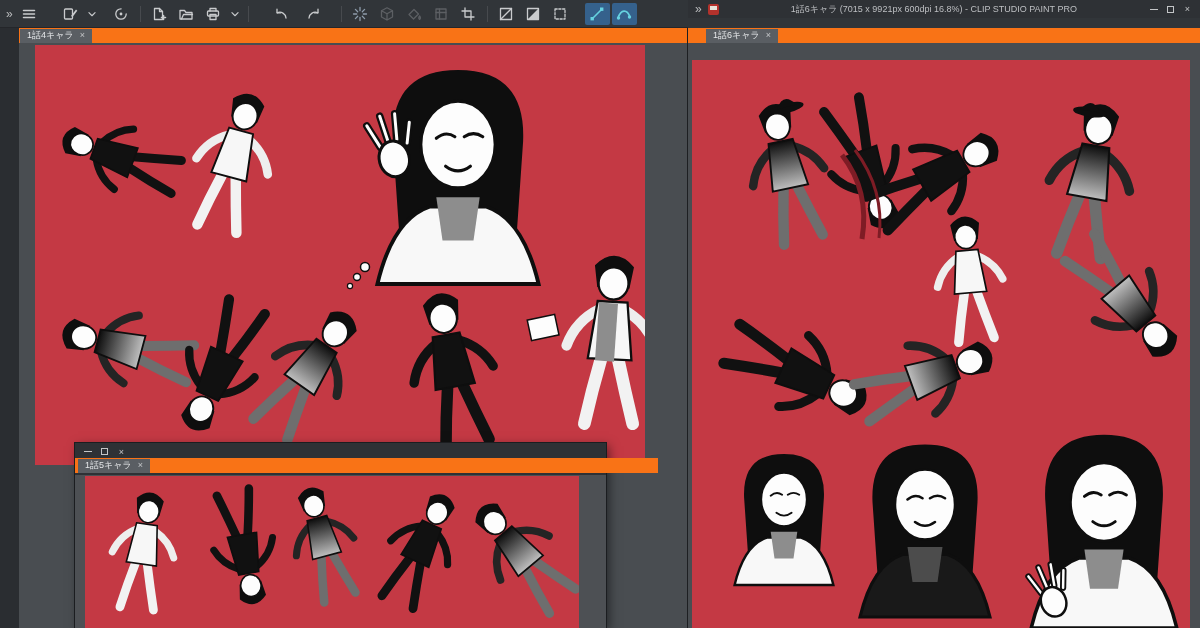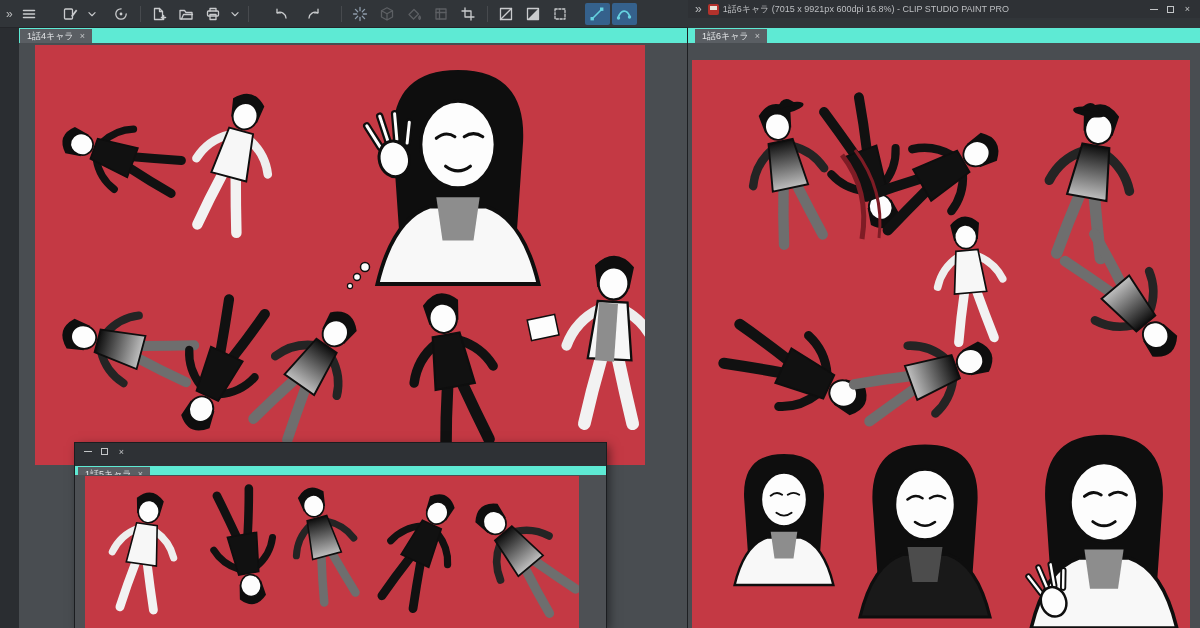--- a/index.html
+++ b/index.html
@@ -17,26 +17,26 @@
   .sep{width:1px;height:16px;background:#474a4e;margin:0 4px;flex:0 0 auto}
   .ic{stroke:#c9cbcd;fill:none;stroke-width:1.3;stroke-linecap:round;stroke-linejoin:round}
   .ic .fill{fill:#c9cbcd;stroke:none}
   .tbtn.disabled .ic{stroke:#5c5f63}
   .tbtn.selected .ic{stroke:#66d2e0}
   .tbtn.selected .ic .fill{fill:#66d2e0}
   .ic.accent{stroke:#8e9cab}
 
   
   .titlebar{height:18px;background:#2e3135;display:flex;align-items:center;padding:0 4px;color:#bdbfc2;font-size:9px;white-space:nowrap}
-  .titlebar .title{flex:1;text-align:left;overflow:hidden;text-overflow:ellipsis}
+  .titlebar .title{flex:1;text-align:center;overflow:hidden;text-overflow:ellipsis}
   .wc{display:flex;align-items:center}
   .wc .c{width:17px;height:13px;display:flex;align-items:center;justify-content:center;color:#c3c5c7;font-size:9px}
   .min-glyph{display:block;width:8px;border-top:1px solid #c3c5c7}
   .max-glyph{display:block;width:7px;height:7px;border:1px solid #c3c5c7}
-  .tabbar{background:#5eead4;display:flex;align-items:flex-end;height:15px}
+  .tabbar{background:#f97316;display:flex;align-items:center;height:15px}
   .tab{height:14px;display:flex;align-items:center;gap:6px;padding:0 7px;background:#5a5e63;color:#e5e7e9;font-size:9px;white-space:nowrap}
   .tab .x{color:#c4c6c8;font-size:9px;line-height:1}
   .canvas{position:absolute;background:#494d51;overflow:hidden}
   .artboard{position:absolute;background:#c43944;overflow:hidden}
   .artboard svg{position:absolute;inset:0;width:100%;height:100%}
 
   
   .left-strip{position:absolute;left:0;top:28px;width:19px;bottom:0;background:#2a2d31;z-index:1}
   .left-tabbar{position:absolute;left:19px;top:28px;width:669px;z-index:1}
   .left-canvas{left:19px;top:43px;width:669px;height:585px;z-index:1}
@@ -263,21 +263,21 @@
         <span class="c">
             <i class="min-glyph"></i>
           </span>
         <span class="c">
             <i class="max-glyph"></i>
           </span>
         <span class="c">×</span>
       </span>
     </div>
     <div class="tabbar" style="position:absolute;left:0;top:28px;width:512px">
-      <div class="tab" style="margin-left:7px">
+      <div class="tab" style="margin-left:18px">
         <span>1話6キャラ</span>
         <span class="x">×</span>
       </div>
     </div>
     <div class="canvas">
       <div class="artboard" style="left:4px;top:17px;width:498px;height:568px">
         <svg viewBox="0 0 498 568">
           <use href="#fig" class="v-grad" transform="translate(48,38) scale(0.95) rotate(-12 50 80)"></use>
           <use href="#hat" transform="translate(95,48) rotate(-14)"></use>
           <use href="#fig" class="v-dark" transform="translate(128,32) scale(0.9) rotate(160 50 80)"></use>
@@ -304,21 +304,21 @@
       <span class="wc">
         <span class="c">
             <i class="min-glyph"></i>
           </span>
         <span class="c">
             <i class="max-glyph"></i>
           </span>
         <span class="c">×</span>
       </span>
     </div>
-    <div class="tabbar" style="position:absolute;left:0;top:23px;width:531px">
+    <div class="tabbar" style="position:absolute;left:0;top:15px;width:583px">
       <div class="tab" style="margin-left:3px">
         <span>1話5キャラ</span>
         <span class="x">×</span>
       </div>
     </div>
     <div class="canvas">
       <div class="artboard" style="left:10px;top:1px;width:494px;height:152px">
         <svg viewBox="0 0 494 152">
           <use href="#fig" class="v-light" transform="translate(18,12) scale(0.8) rotate(8 50 80)"></use>
           <use href="#fig" class="v-dark" transform="translate(120,8) scale(0.78) rotate(170 50 80)"></use>

